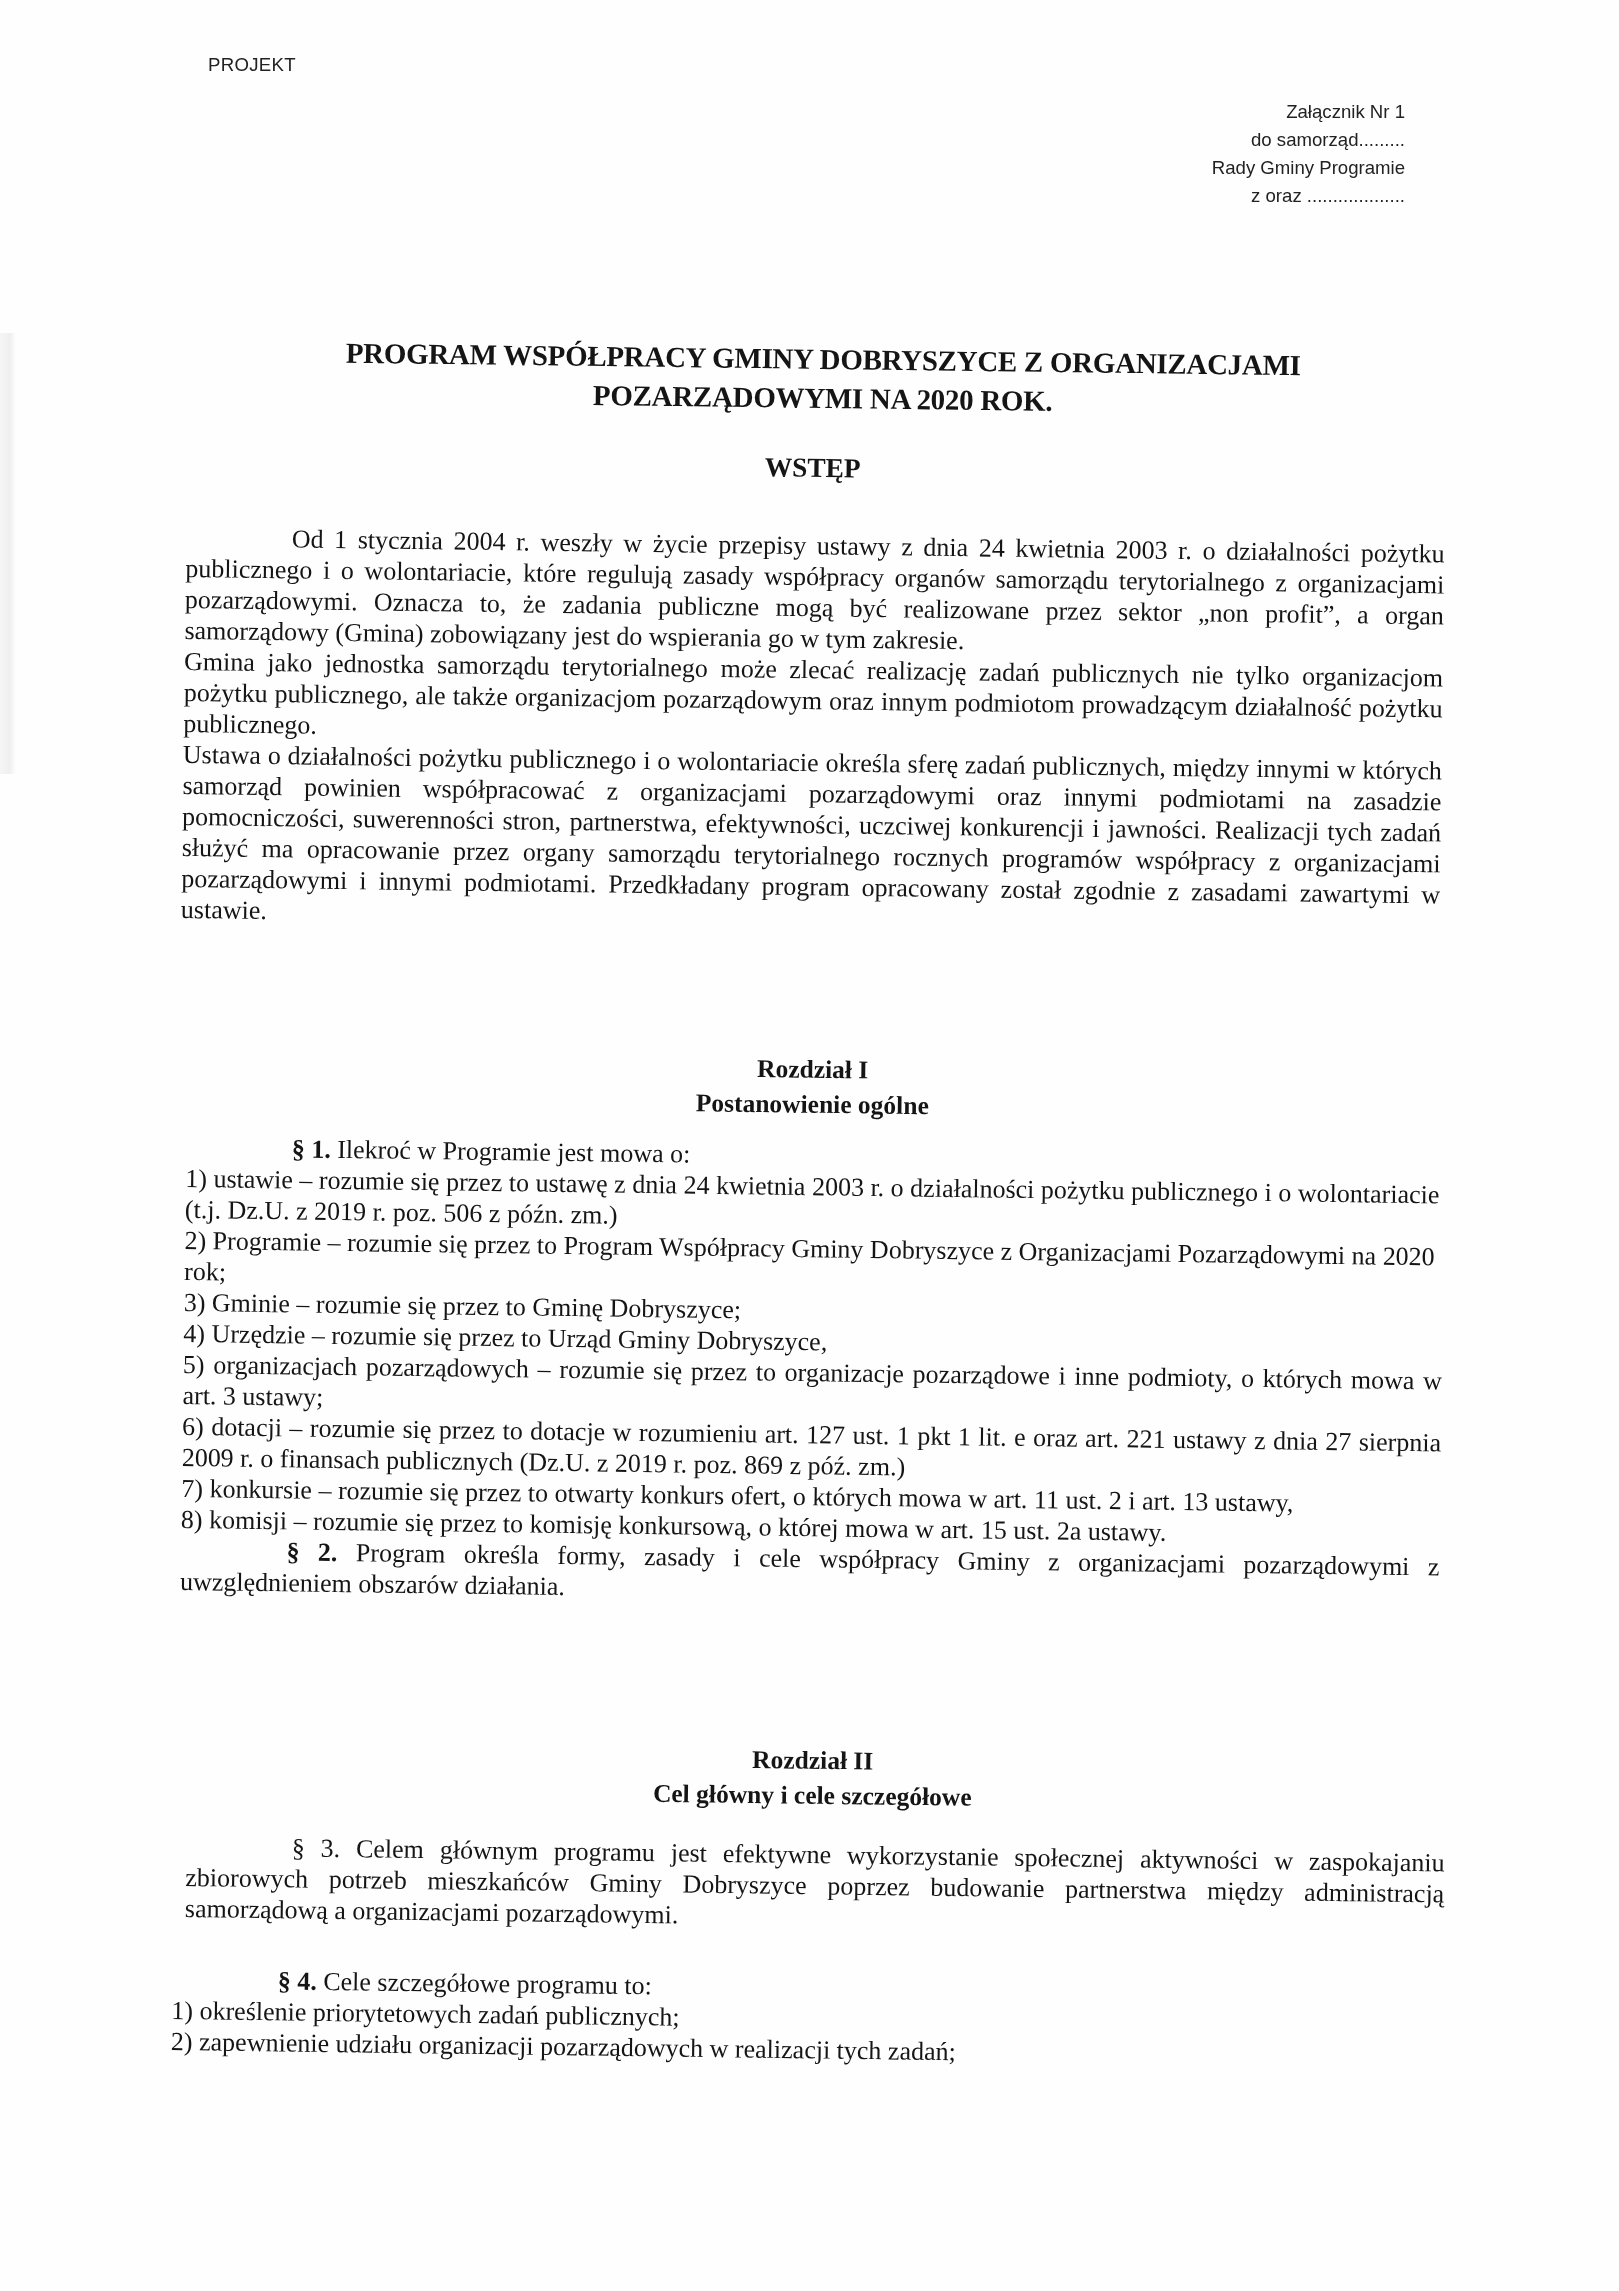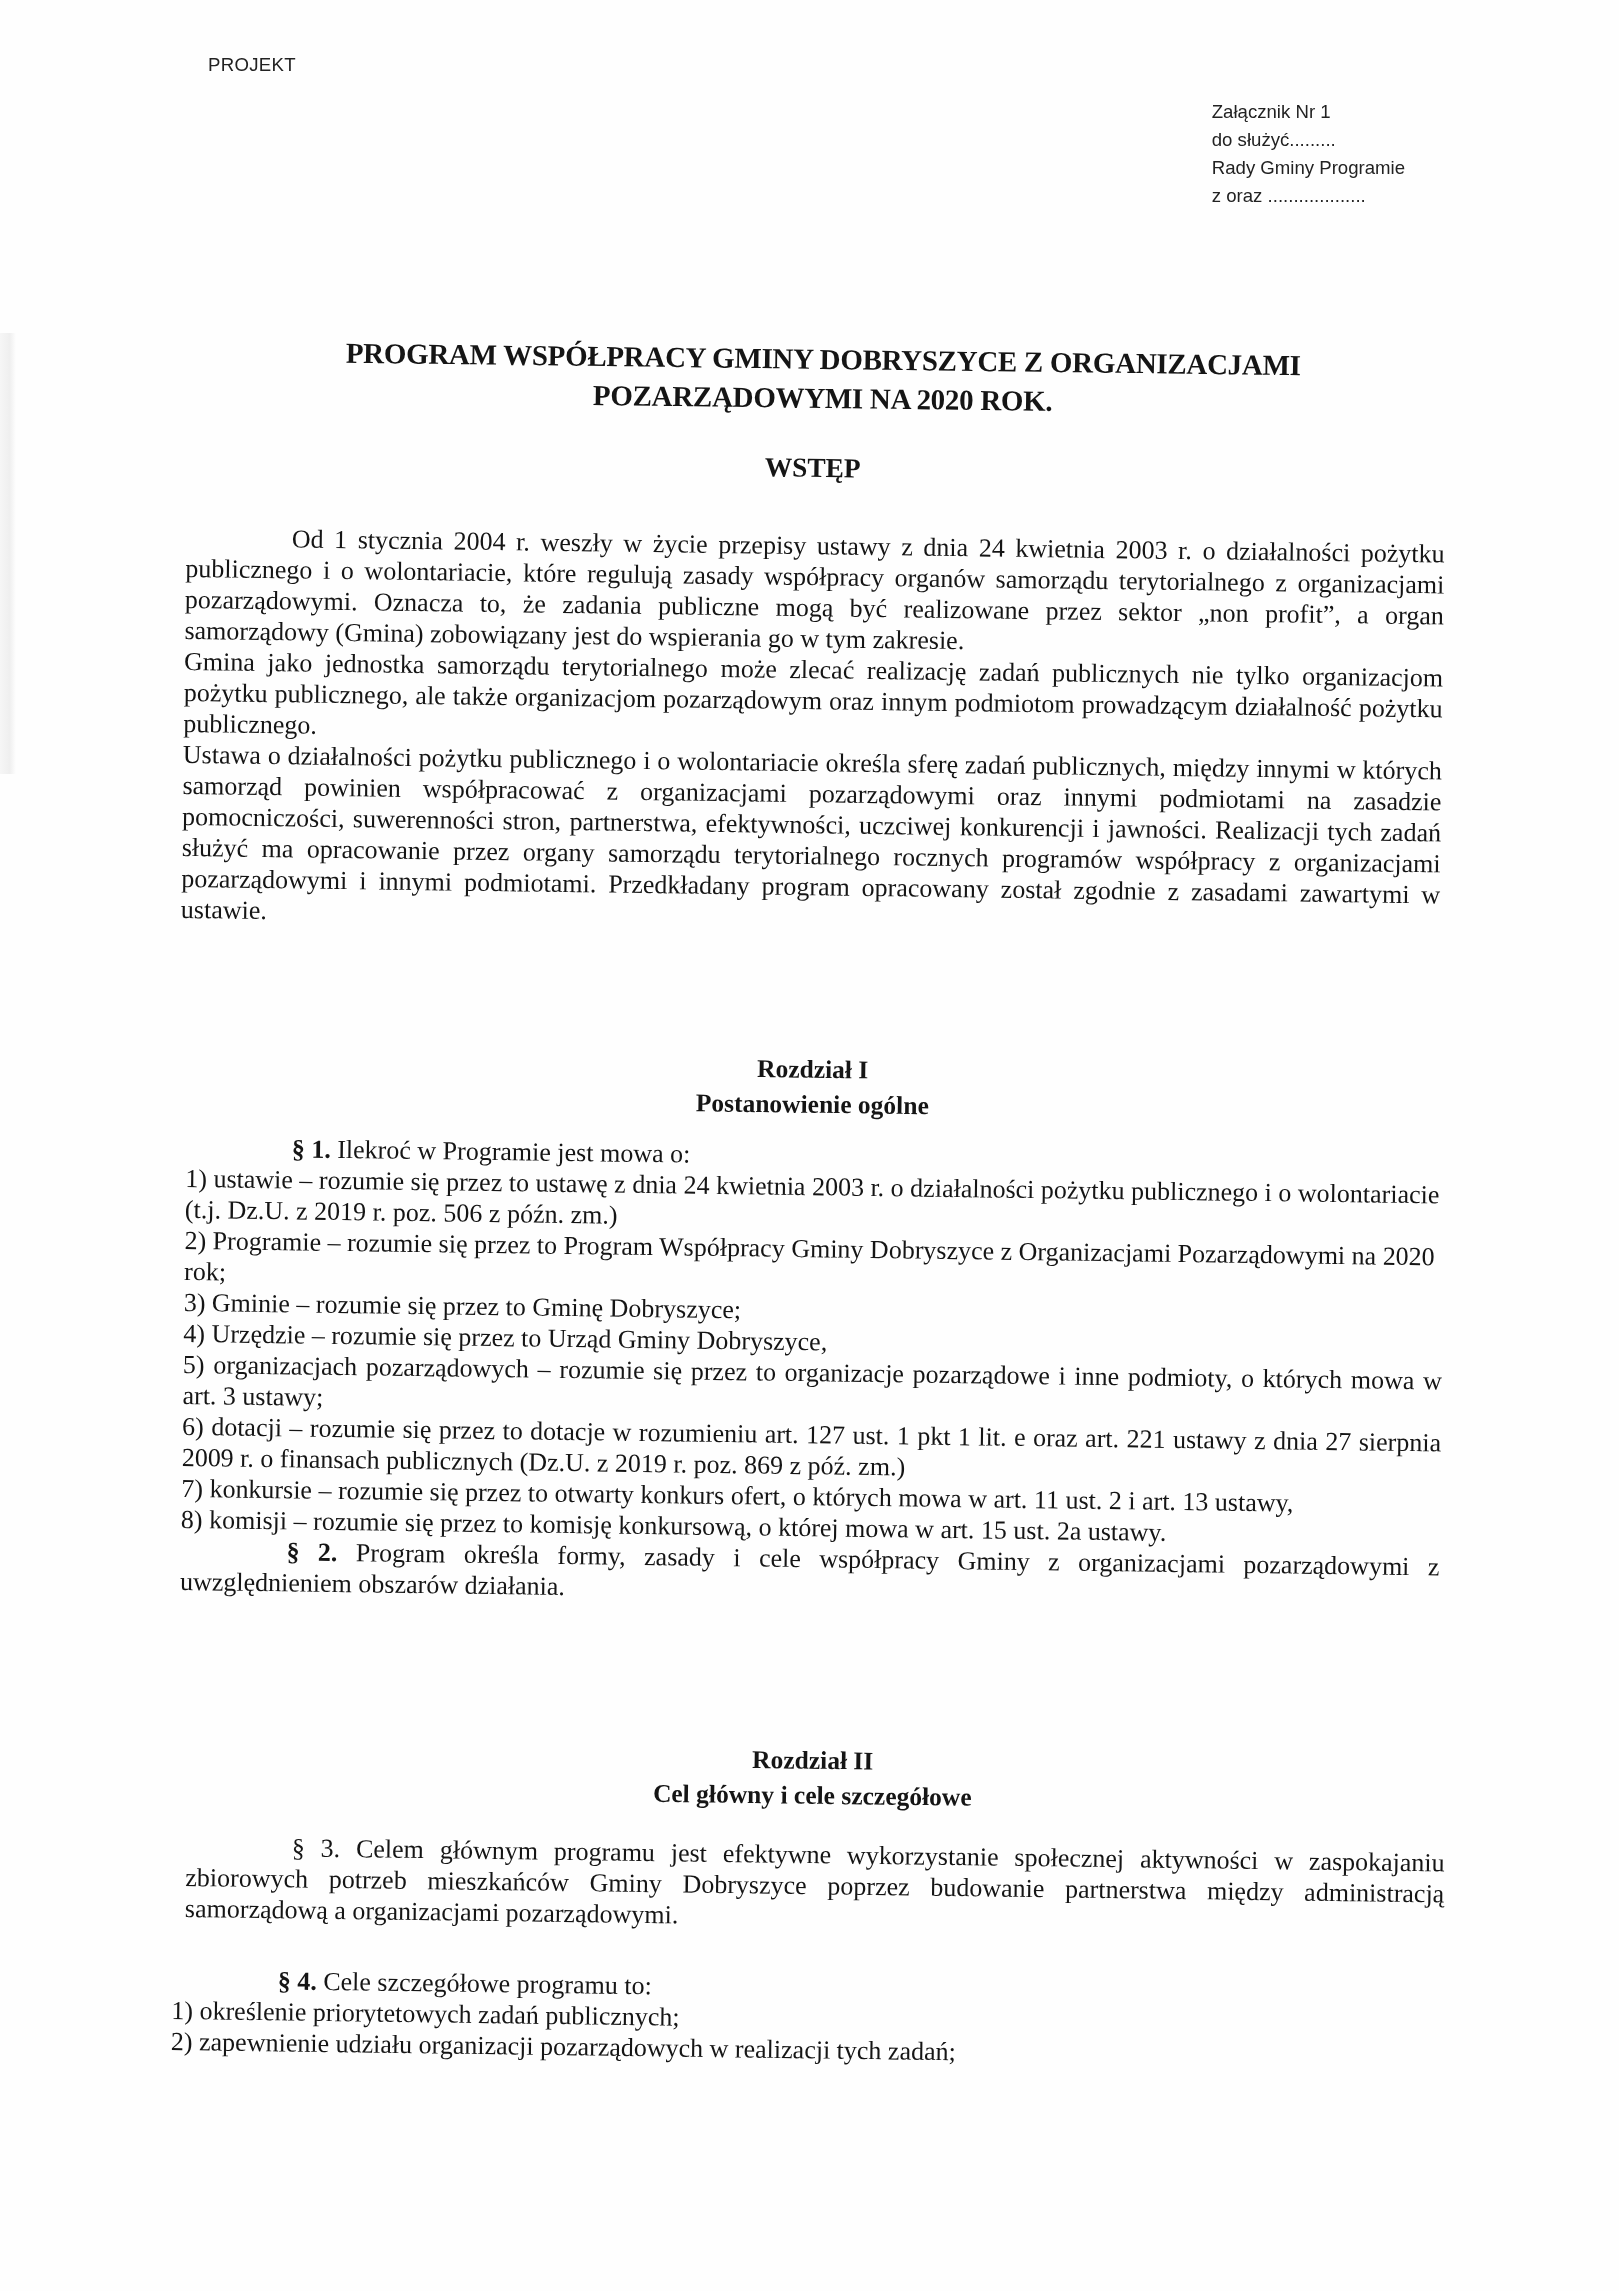--- a/index.html
+++ b/index.html
@@ -41,21 +41,21 @@
     .projekt {
       position: absolute;
       left: 208px;
       top: 54px;
       letter-spacing: 0.3px;
     }
     .annex {
       position: absolute;
       right: 214px;
       top: 98px;
-      text-align: left;
+      text-align: right;
       line-height: 28px;
     }
     .title {
       position: absolute;
       left: 294px;
       top: 333px;
       width: 1059px;
       text-align: center;
       font-weight: bold;
       font-size: 29px;
@@ -108,21 +108,21 @@
 <body>
 
 <div class="page">
 
   <div class="scan-edge"></div>
 
   <div class="projekt sans">PROJEKT</div>
 
   <div class="annex sans">
     <div>Załącznik Nr 1</div>
-    <div>do  służyć.........</div>
+    <div>do  samorząd.........</div>
     <div>Rady Gminy Programie</div>
     <div>z oraz ...................</div>
   </div>
 
   <div class="title serif">
     <div>PROGRAM WSPÓŁPRACY GMINY DOBRYSZYCE Z ORGANIZACJAMI</div>
     <div>POZARZĄDOWYMI NA 2020 ROK.</div>
   </div>
 
   <div class="section-heading wstep serif">WSTĘP</div>

